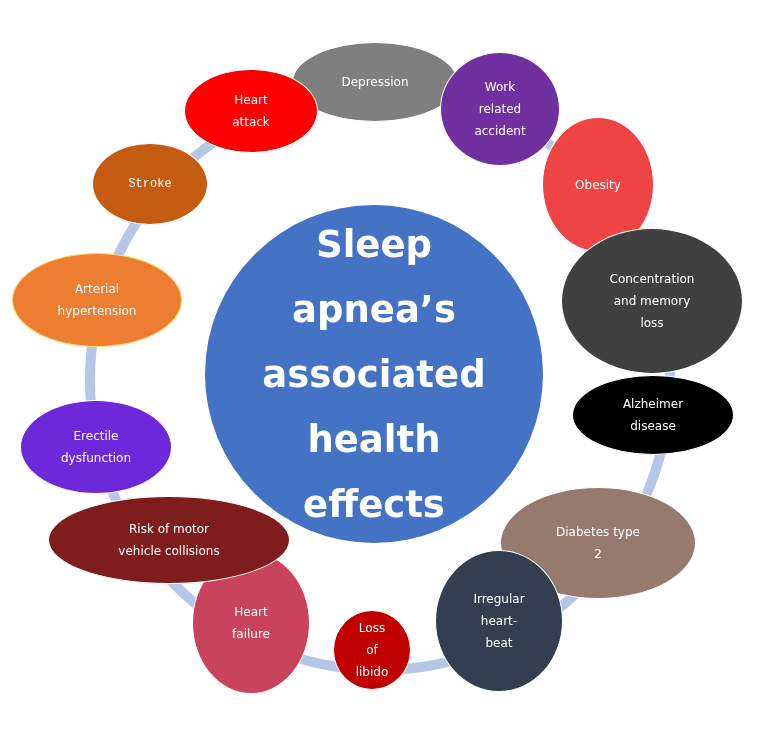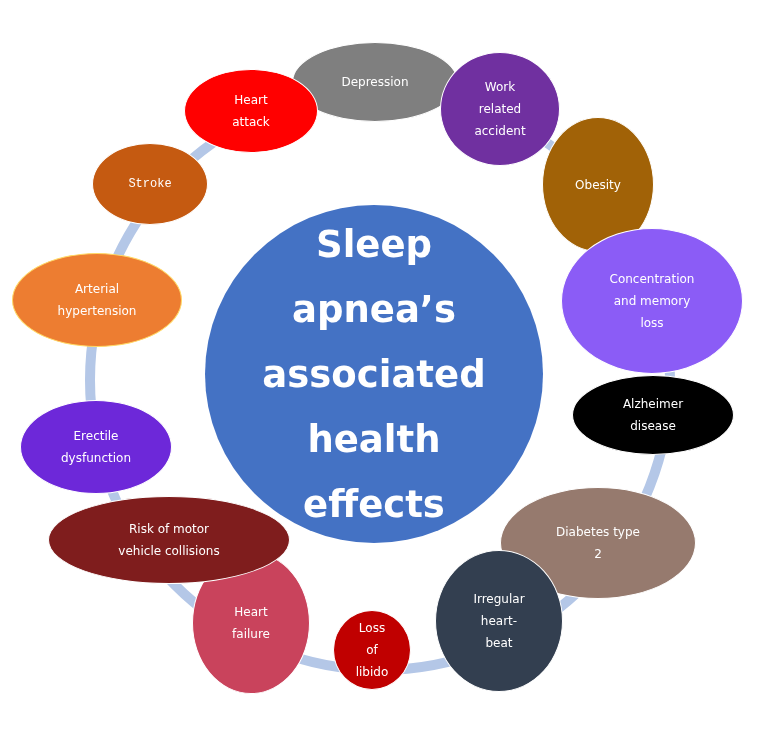--- a/index.html
+++ b/index.html
@@ -27,22 +27,22 @@
   <div class="center" style="left:205px; top:205px; width:338px; height:338px;">Sleep
 apnea’s
 associated
 health
 effects</div>
 
   <div class="node" style="left:292px; top:42px; width:166px; height:80px; background:#7f7f7f;">Depression</div>
   <div class="node" style="left:440px; top:52px; width:120px; height:114px; background:#7030a0;">Work
 related
 accident</div>
-  <div class="node" style="left:542px; top:117px; width:112px; height:135px; background:#a16207;">Obesity</div>
-  <div class="node" style="left:561px; top:228px; width:182px; height:146px; background:#8b5cf6;">Concentration
+  <div class="node" style="left:542px; top:117px; width:112px; height:135px; background:#ef4444;">Obesity</div>
+  <div class="node" style="left:561px; top:228px; width:182px; height:146px; background:#404040;">Concentration
 and memory
 loss</div>
   <div class="node" style="left:572px; top:375px; width:162px; height:80px; background:#000000;">Alzheimer
 disease</div>
   <div class="node" style="left:500px; top:487px; width:196px; height:112px; background:#967a6e;">Diabetes type
 2</div>
   <div class="node" style="left:435px; top:550px; width:128px; height:142px; background:#333f50;">Irregular
 heart-
 beat</div>
   <div class="node" style="left:333px; top:610px; width:78px; height:80px; background:#c00000;">Loss

